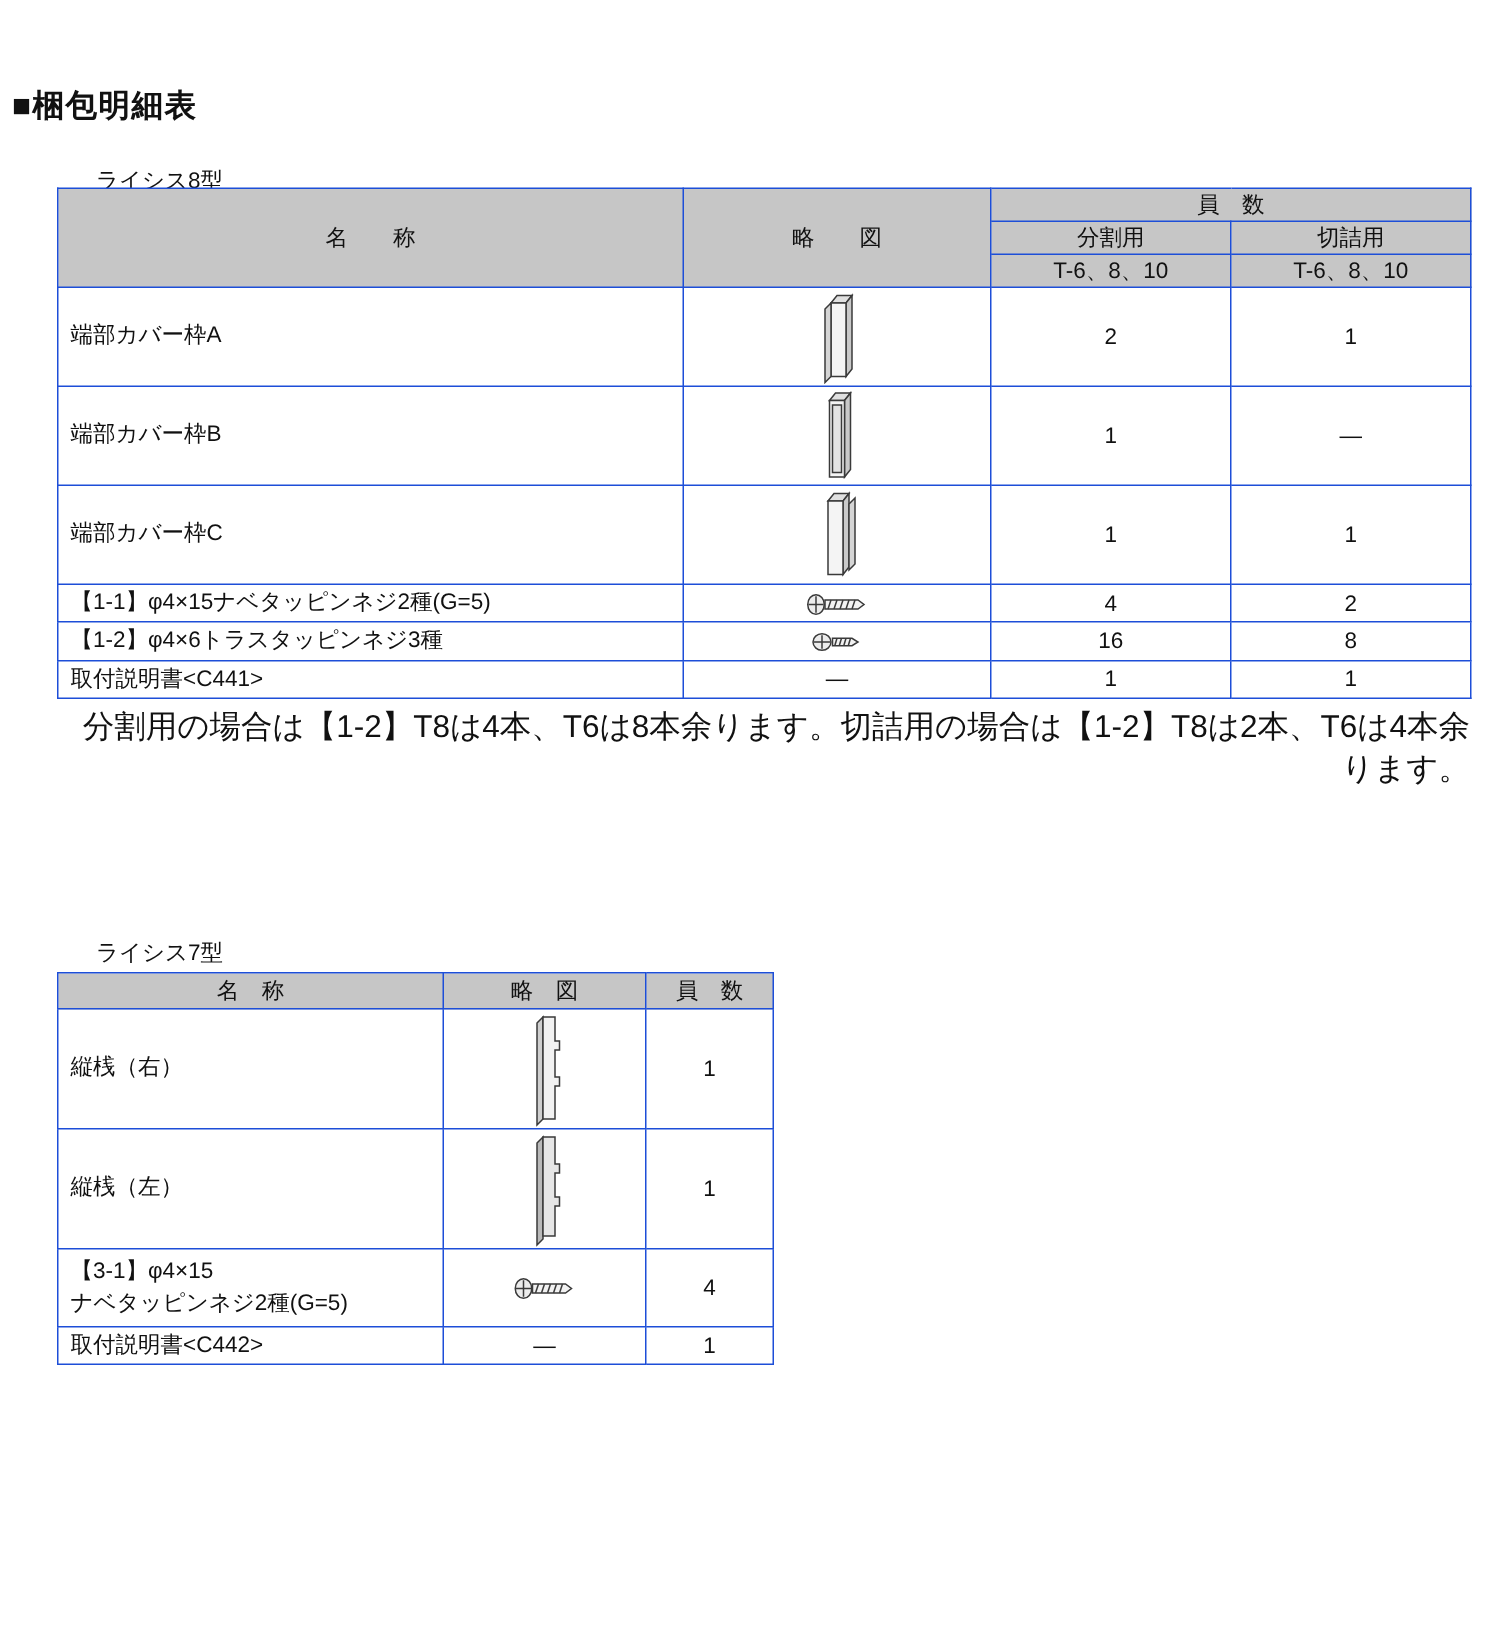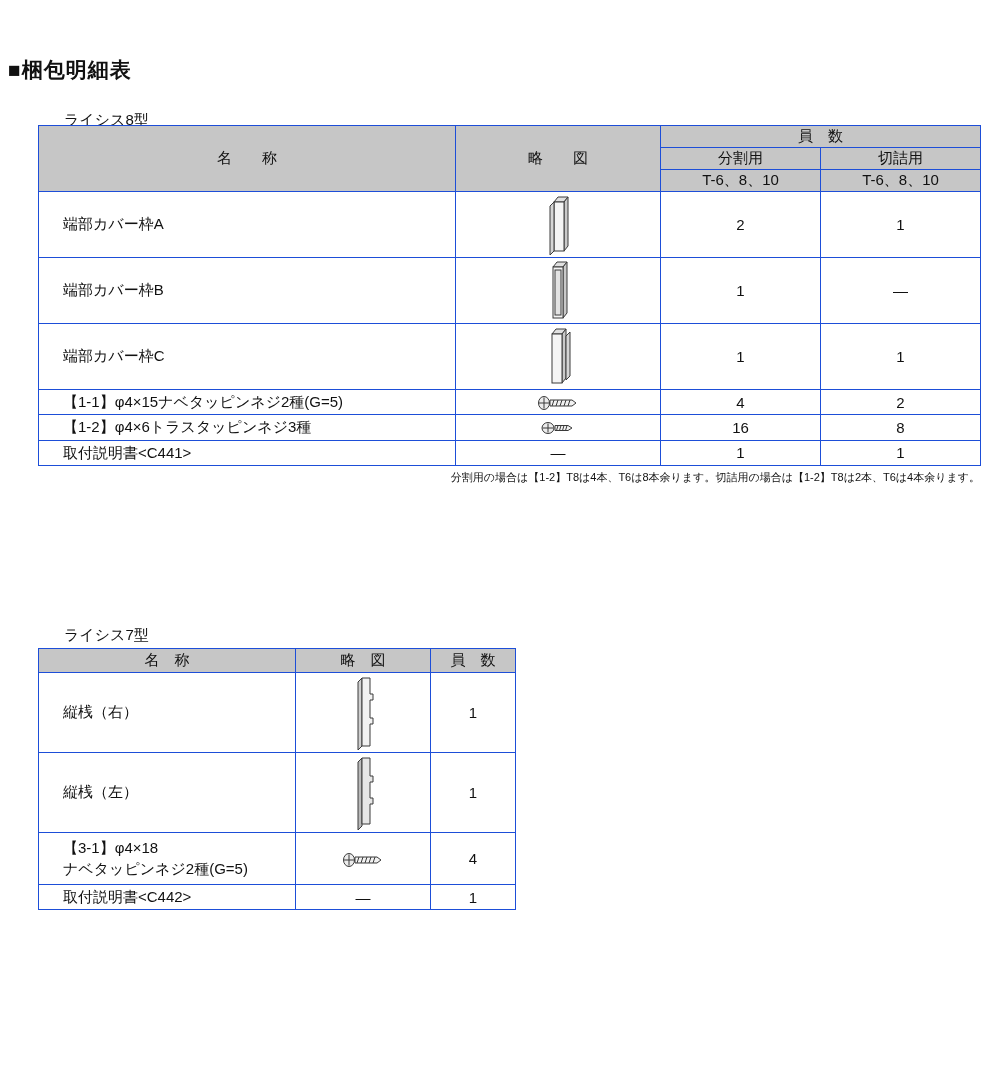--- a/index.html
+++ b/index.html
@@ -15,31 +15,31 @@
   }
   .tbl-label { position:absolute; font-size:15px; }
   .lbl8 { left:64px; top:111px; }
   .lbl7 { left:64px; top:626px; }
   table.tbl { position:absolute; border-collapse:collapse; table-layout:fixed; }
   .tbl8 { left:38px; top:125px; width:942px; }
   .tbl7 { left:38px; top:648px; width:477px; }
   .tbl th, .tbl td { border:1px solid #1d4ed8; font-size:15px; font-weight:normal; padding:0; }
   .hd { background:#c6c6c6; text-align:center; height:22px; }
   .tbl7 .hd { height:24px; }
-  td.name { text-align:left; padding:2px 6px 2px 24px; white-space:pre-line; line-height:1.35; }
+  td.name { text-align:left; padding:2px 6px 2px 8px; white-space:pre-line; line-height:1.35; }
   td.qty { text-align:center; }
   td.sketch { text-align:center; }
   tr.row-tall td { height:66px; }
   tr.row-thin td { height:23px; }
   tr.row-xl td { height:80px; }
   tr.row-screw td { height:52px; }
   tr.row-last td { height:24px; }
   .note {
     position:absolute; left:38px; top:470px; width:942px;
-    text-align:right; font-size:11px;
+    text-align:right; font-size:21px;
   }
   svg { display:inline-block; vertical-align:middle; }
 </style>
 </head>
 <body>
 
 <div>
 
   <h1 class="title">■梱包明細表</h1>
 
@@ -183,21 +183,21 @@
         <td class="name">縦桟（左）</td>
         <td class="sketch">
           <svg width="34" height="78" viewBox="0 0 34 78">
             <polygon points="12,8 16,4 16,72 12,76" fill="#b9b9b9" stroke="#3a3a3a"></polygon>
             <path d="M16,4 h8 v18 h3 v6 h-3 v16 h3 v6 h-3 v20 h-8 Z" fill="#e6e6e6" stroke="#3a3a3a"></path>
           </svg>
         </td>
         <td class="qty">1</td>
       </tr>
       <tr class="row-screw">
-        <td class="name">【3-1】φ4×18
+        <td class="name">【3-1】φ4×15
 ナベタッピンネジ2種(G=5)</td>
         <td class="sketch">
           <svg width="42" height="16" viewBox="0 0 42 16">
             <ellipse cx="7" cy="8" rx="5.5" ry="6.5" fill="#ececec" stroke="#3a3a3a"></ellipse>
             <line x1="7" y1="2.5" x2="7" y2="13.5" stroke="#3a3a3a"></line>
             <line x1="2" y1="8" x2="12" y2="8" stroke="#3a3a3a"></line>
             <polygon points="13,5 35,5 39,8 35,11 13,11" fill="#f2f2f2" stroke="#3a3a3a"></polygon>
             <line x1="17" y1="5" x2="15" y2="11" stroke="#3a3a3a"></line>
             <line x1="21" y1="5" x2="19" y2="11" stroke="#3a3a3a"></line>
             <line x1="25" y1="5" x2="23" y2="11" stroke="#3a3a3a"></line>

